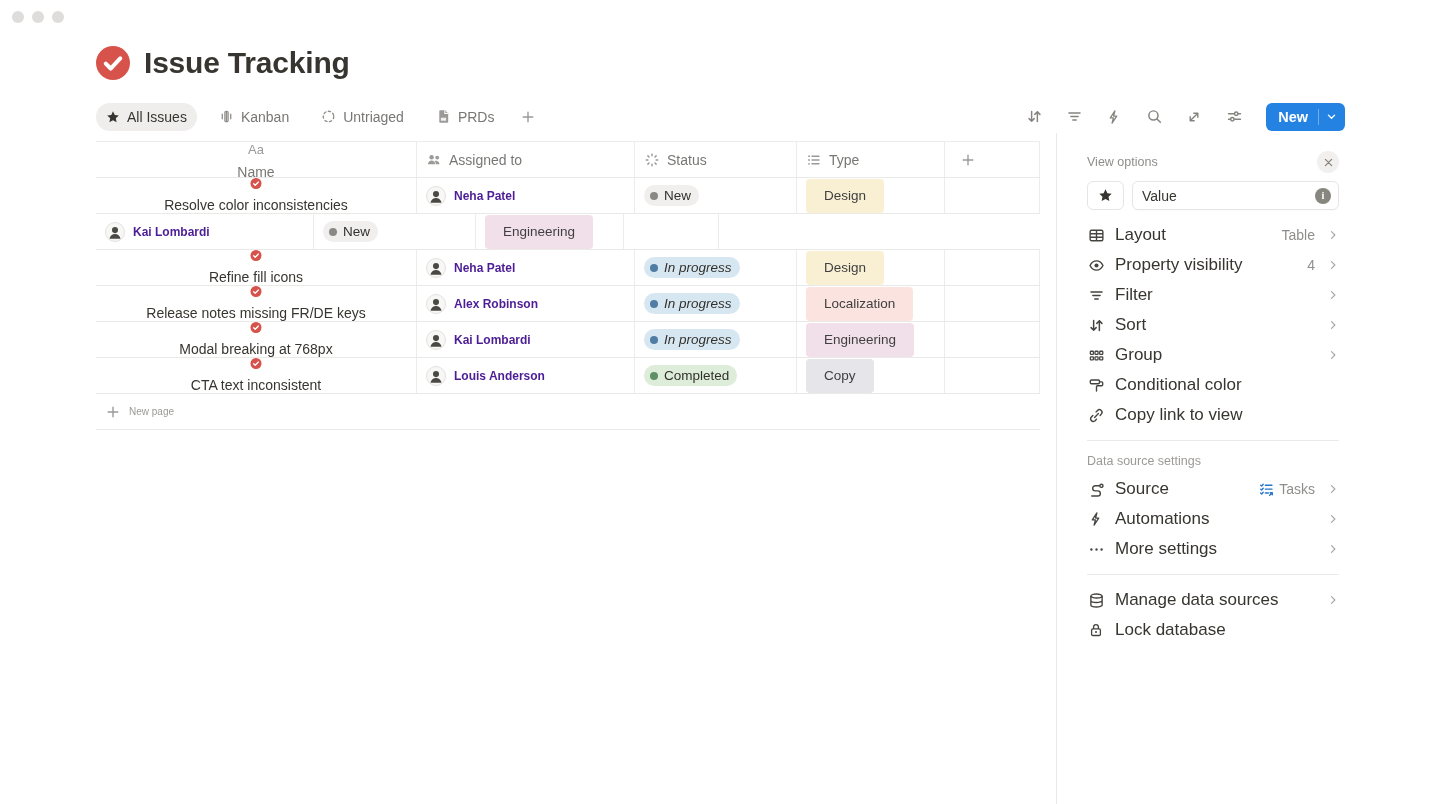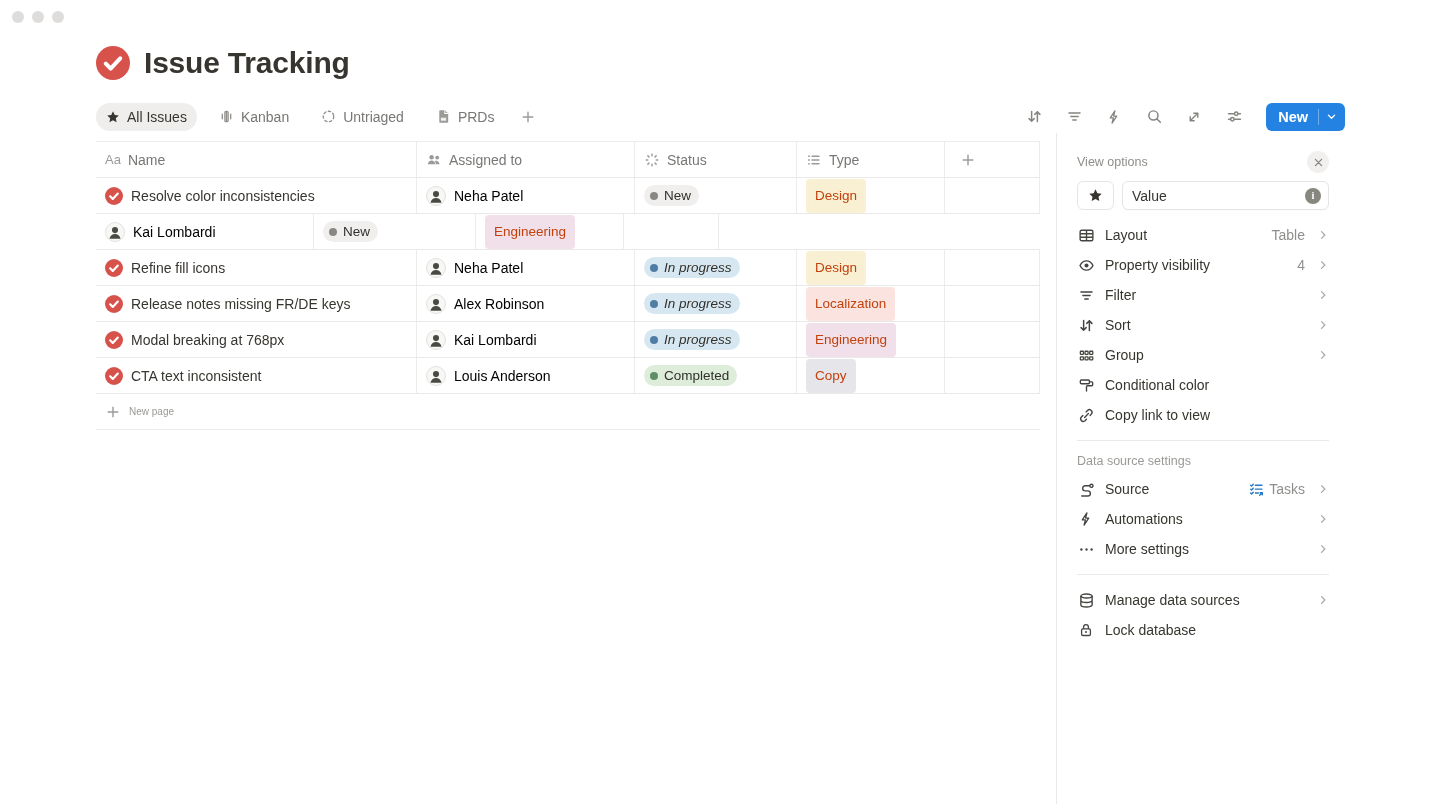--- a/index.html
+++ b/index.html
@@ -28,64 +28,64 @@
   .tb-icon { width:28px; height:28px; display:flex; align-items:center; justify-content:center; color:#85847f; }
   .btn-new { margin-left:6px; height:28px; background:#2483e2; border-radius:6px; display:flex; align-items:center; color:#fff; overflow:hidden; }
   .btn-new .lbl { padding:0 10px 0 12px; font-size:14.5px; font-weight:600; }
   .btn-new .sep { width:1px; height:16px; background:rgba(255,255,255,0.35); }
   .btn-new .chev { padding:0 8px 0 7px; display:flex; align-items:center; }
 
   
   .table { position:absolute; left:96px; top:141px; width:944px; border-top:1px solid #ececea; }
   .t-row { display:flex; height:36px; border-bottom:1px solid #e9e9e7; }
   .cell { display:flex; align-items:center; padding:0 9px; border-right:1px solid #ececea; overflow:hidden; white-space:nowrap; }
-  .c-name { width:321px; gap:8px; }
+  .c-name { width:321px; gap:8px;flex-direction:column; }
   .c-assignee { width:218px; gap:8px; }
   .c-status { width:162px; }
   .c-type { width:148px; }
   .c-add { width:95px; border-right:1px solid #ececea; }
   .t-head .cell { color:#787774; font-size:14px; gap:7px; }
   .t-head .hicon { display:flex; align-items:center; color:#9b9a97; }
   .aa { font-size:13px; color:#9b9a97; font-weight:500; }
   .row-title { font-size:14px; font-weight:400; color:#37352f; }
-  .cell-text { font-size:14px; color:#000000; }
+  .cell-text { font-size:12px; color:#4c1d95;font-weight:bold; }
 
   .avatar { width:20px; height:20px; border-radius:50%; background:#f7f7f5; border:1px solid #e3e2df; display:flex; align-items:center; justify-content:center; overflow:hidden; flex:none; }
 
   .pill { display:inline-flex; align-items:center; height:21px; padding:0 8px 0 6px; border-radius:11px; font-size:13.5px; color:#32302c; }
   .pill .dot { width:8px; height:8px; border-radius:50%; margin-right:6px; flex:none; }
   .s-gray  { background:#f1efee; } .s-gray  .dot { background:#898885; }
   .s-blue  { background:#d7e7f1;font-style:italic; } .s-blue  .dot { background:#4f7da3; }
   .s-green { background:#ddedda; } .s-green .dot { background:#5f8f66; }
 
-  .tag { display:inline-flex; align-items:center; height:34px; padding:0 9px; border-radius:4px; font-size:13.5px; color:#c2410c; }
+  .tag { display:inline-flex; align-items:center; height:34px; padding:0 18px; border-radius:4px; font-size:13.5px; color:#404040; }
   .t-yellow { background:#f9f0d4; }
   .t-pink   { background:#f1e0ea; }
   .t-red    { background:#fbe3e0; }
   .t-gray   { background:#e6e5ea; }
 
   .new-page-row { display:flex; align-items:center; height:36px; border-bottom:1px solid #e9e9e7; padding:0 9px; gap:8px; color:#9b9a97; font-size:10px; }
 
   
-  .panel { position:absolute; left:1056px; top:133px; bottom:0; width:384px; border-left:1px solid #e9e9e7; }
+  .panel { position:absolute; left:1056px; top:133px; bottom:0; width:384px; border-left:1px solid #e9e9e7;padding-left:10px; }
   .panel-inner { width:252px; margin:16px 0 0 20px; }
   .panel-head { display:flex; align-items:center; justify-content:space-between; height:26px; }
   .panel-title { font-size:12.5px; color:#8f8e8a; }
   .close-btn { width:22px; height:22px; border-radius:50%; background:#f1f0ef; display:flex; align-items:center; justify-content:center; color:#84837f; }
 
   .name-row { display:flex; gap:8px; margin-top:6px; }
   .fav-btn { width:37px; height:29px; border:1px solid #e6e5e2; border-radius:6px; display:flex; align-items:center; justify-content:center; font-size:15px; color:#37352f; background:#fff; }
   .view-name-input { flex:1; height:29px; border:1px solid #e6e5e2; border-radius:6px; background:#fff; display:flex; align-items:center; padding:0 7px 0 9px; box-shadow:0 1px 1px rgba(0,0,0,0.02); }
   .view-name-input .val { flex:1; font-size:14px; color:#37352f; }
   .info-badge { width:16px; height:16px; border-radius:50%; background:#87867f; color:#fff; display:flex; align-items:center; justify-content:center; font-size:10.5px; font-weight:700; font-family:"Liberation Serif", serif; }
 
   .menu { margin-top:10px; }
   .menu-item { display:flex; align-items:center; height:30px; gap:10px; }
   .mi-icon { width:18px; display:flex; align-items:center; justify-content:center; color:#454440; flex:none; }
-  .mi-label { font-size:14px; color:#37352f; flex:1; white-space:nowrap; }
+  .mi-label { font-size:17px; color:#37352f; flex:1; white-space:nowrap; }
   .mi-value { font-size:14px; color:#8f8e8b; display:flex; align-items:center; gap:5px; }
   .mi-chev { display:flex; align-items:center; color:#a8a7a3; margin-left:2px; }
   .panel-divider { height:1px; background:#e9e9e7; margin:10px 0; }
   .section-heading { font-size:12.5px; color:#9b9a97; margin:13px 0 6px 0; }
   .tasks-ic { display:flex; align-items:center; }
 
   svg { display:block; }
 </style>
 </head>
 <body>

